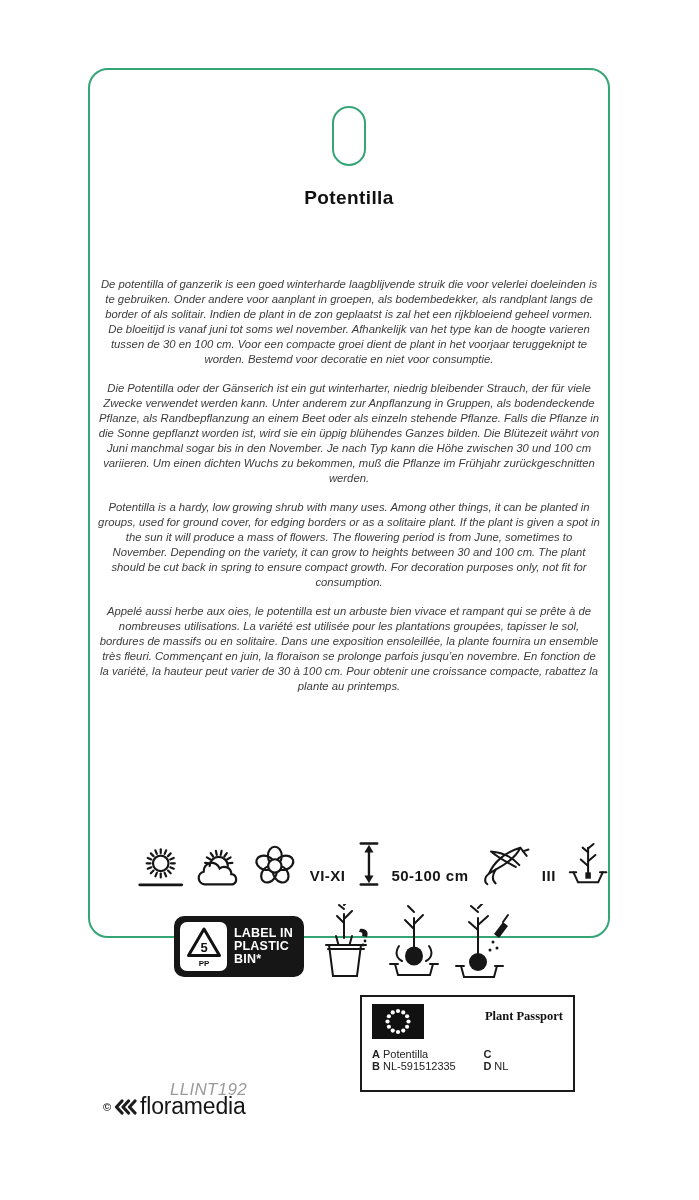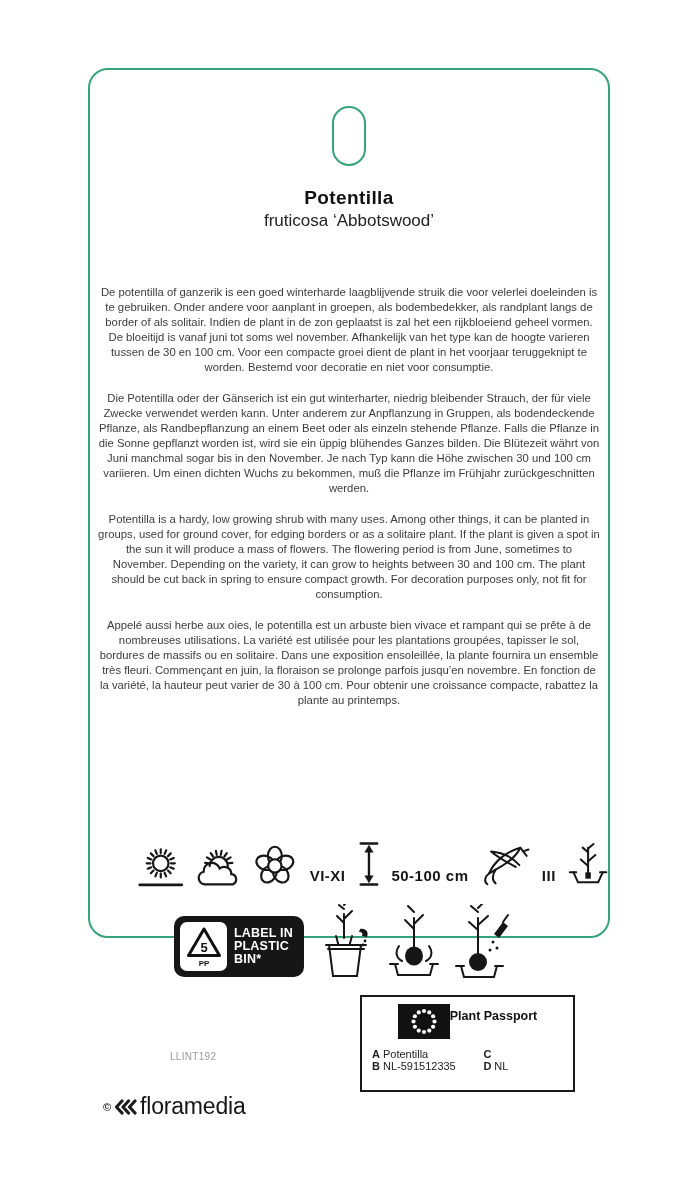--- a/index.html
+++ b/index.html
@@ -28,21 +28,21 @@
     font-size:19px;font-weight:700;color:#111;letter-spacing:.4px;
   }
   .subtitle{
     position:absolute;top:141px;left:0;right:0;text-align:center;
     font-size:17px;color:#222;
   }
   .descs{
     position:absolute;top:199px;left:8px;right:8px;
     text-align:center;font-size:11.3px;line-height:15px;color:var(--text);
   }
-  .descs p{margin:16px 0 14px;}
+  .descs p{margin:8px 0 14px;font-style:italic;}
   .icon-row{
     position:absolute;top:756px;left:0;right:0;height:64px;
     display:flex;justify-content:center;align-items:flex-end;gap:10px;
     color:var(--ink);
     padding-left:47px;
   }
   .icon-row svg{display:block;}
   .icon-label{
     font-size:15px;font-weight:700;color:var(--ink);
     margin:0 2px 6px;letter-spacing:.5px;white-space:nowrap;
@@ -57,45 +57,44 @@
     display:flex;align-items:center;justify-content:center;color:#111;
   }
   .badge-text{color:#ffffff;font-weight:700;font-size:12.5px;line-height:13px;letter-spacing:.2px;}
   .pots{
     position:absolute;left:228px;top:834px;display:flex;align-items:flex-end;gap:12px;color:var(--ink);
   }
   .passport{
     position:absolute;left:270px;top:925px;width:215px;height:97px;
     border:2px solid #1a1a1a;background:#fff;padding:7px 10px 6px;
   }
-  .pp-top{display:flex;justify-content:center;align-items:flex-start;}
+  .pp-top{display:flex;justify-content:space-between;align-items:flex-start;font-family:Liberation Serif, serif;}
   .pp-title{font-weight:700;font-size:12.5px;color:#111;margin-top:5px;}
   .pp-fields{
     display:grid;grid-template-columns:1.4fr 1fr;margin-top:9px;
     font-size:11px;color:#222;white-space:nowrap;
   }
   .pp-key{font-weight:700;margin-right:3px;}
   .prod-code{
-    position:absolute;left:80px;top:981px;font-size:10px;color:var(--muted);letter-spacing:.3px;
+    position:absolute;left:80px;top:1010px;font-size:17px;color:var(--muted);letter-spacing:.3px;font-style:italic;
   }
   .brand{
     position:absolute;left:13px;top:1023px;display:flex;align-items:center;gap:3px;color:#151515;
   }
   .brand-copy{font-size:11px;font-weight:700;color:#2a2a2a;}
   .brand-name{font-size:23px;font-weight:400;letter-spacing:-.2px;color:#151515;}
 </style>
 </head>
 <body>
 
 <div class="card">
 
   <div class="hole"></div>
 
   <div class="title">Potentilla</div>
-  <div class="subtitle">fruticosa ‘Abbotswood’</div>
 
   <div class="descs">
     <p>De potentilla of ganzerik is een goed winterharde laagblijvende struik die voor velerlei doeleinden is te gebruiken. Onder andere voor aanplant in groepen, als bodembedekker, als randplant langs de border of als solitair. Indien de plant in de zon geplaatst is zal het een rijkbloeiend geheel vormen. De bloeitijd is vanaf juni tot soms wel november. Afhankelijk van het type kan de hoogte varieren tussen de 30 en 100 cm. Voor een compacte groei dient de plant in het voorjaar teruggeknipt te worden. Bestemd voor decoratie en niet voor consumptie.</p>
     <p>Die Potentilla oder der Gänserich ist ein gut winterharter, niedrig bleibender Strauch, der für viele Zwecke verwendet werden kann. Unter anderem zur Anpflanzung in Gruppen, als bodendeckende Pflanze, als Randbepflanzung an einem Beet oder als einzeln stehende Pflanze. Falls die Pflanze in die Sonne gepflanzt worden ist, wird sie ein üppig blühendes Ganzes bilden. Die Blütezeit währt von Juni manchmal sogar bis in den November. Je nach Typ kann die Höhe zwischen 30 und 100 cm variieren. Um einen dichten Wuchs zu bekommen, muß die Pflanze im Frühjahr zurückgeschnitten werden.</p>
     <p>Potentilla is a hardy, low growing shrub with many uses. Among other things, it can be planted in groups, used for ground cover, for edging borders or as a solitaire plant. If the plant is given a spot in the sun it will produce a mass of flowers. The flowering period is from June, sometimes to November. Depending on the variety, it can grow to heights between 30 and 100 cm. The plant should be cut back in spring to ensure compact growth. For decoration purposes only, not fit for consumption.</p>
     <p>Appelé aussi herbe aux oies, le potentilla est un arbuste bien vivace et rampant qui se prête à de nombreuses utilisations. La variété est utilisée pour les plantations groupées, tapisser le sol, bordures de massifs ou en solitaire. Dans une exposition ensoleillée, la plante fournira un ensemble très fleuri. Commençant en juin, la floraison se prolonge parfois jusqu’en novembre. En fonction de la variété, la hauteur peut varier de 30 à 100 cm. Pour obtenir une croissance compacte, rabattez la plante au printemps.</p>
   </div>
 
   <div class="icon-row">
 

